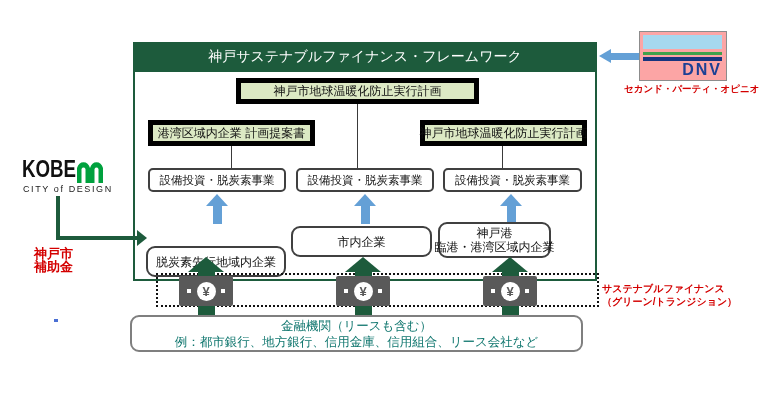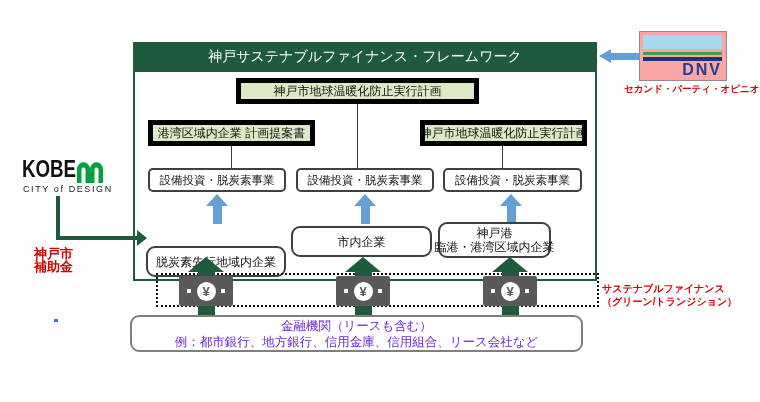--- a/index.html
+++ b/index.html
@@ -54,21 +54,21 @@
   .ga-shaft { width:17px; height:43px; margin:0 auto; background:#1d5b3c; }
 
   
   .banknote { width:54px; height:30px; top:276px; background:#595959; border-radius:2px; }
   .bn1 { left:179px; } .bn2 { left:336px; } .bn3 { left:483px; }
   .note-circle { width:19px; height:19px; border-radius:50%; background:#fff; display:flex; align-items:center; justify-content:center; font-size:13px; font-weight:bold; color:#595959; }
   .note-dot { position:absolute; width:4px; height:4px; background:#fff; top:13px; }
   .note-dot-l { left:8px; } .note-dot-r { right:8px; }
 
   
-  .finance-box { left:130px; top:315px; width:453px; height:37px; background:#fff; border:2px solid #7f7f7f; border-radius:9px; flex-direction:column; font-size:12.5px; line-height:16px; color:#6d28d9; white-space:nowrap; }
+  .finance-box { left:130px; top:315px; width:453px; height:37px; background:#fff; border:2px solid #7f7f7f; border-radius:9px; flex-direction:column; font-size:12.5px; line-height:16px; color:#0f766e; white-space:nowrap; }
 
   
   .red { color:#d40000; font-weight:bold; }
   .footnote { left:133px; top:357px; font-size:11px; }
   .subsidy-label { left:34px; top:247px; font-size:13px; line-height:13px; }
   .sf-label { left:602px; top:283px; font-size:10px; line-height:12.5px; }
   .spo-label { left:624px; top:83px; font-size:9.5px; }
 
   
   .kobe-name { left:22px; top:156px; font-size:24px; font-weight:bold; color:#111; transform:scaleX(0.78); transform-origin:left top; line-height:26px; letter-spacing:0; }

